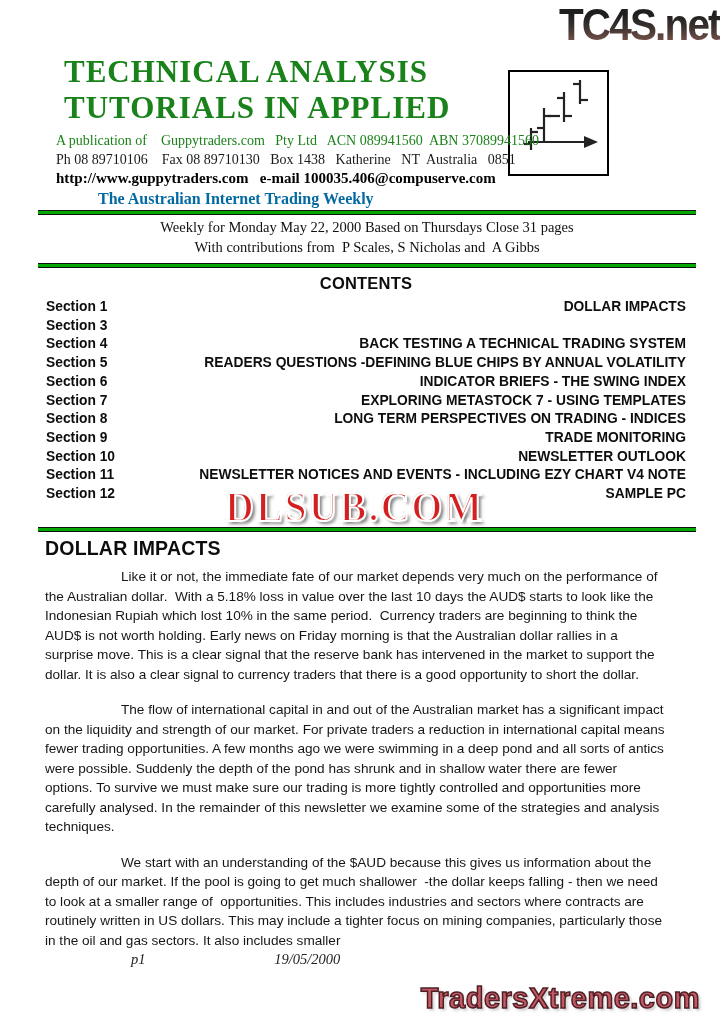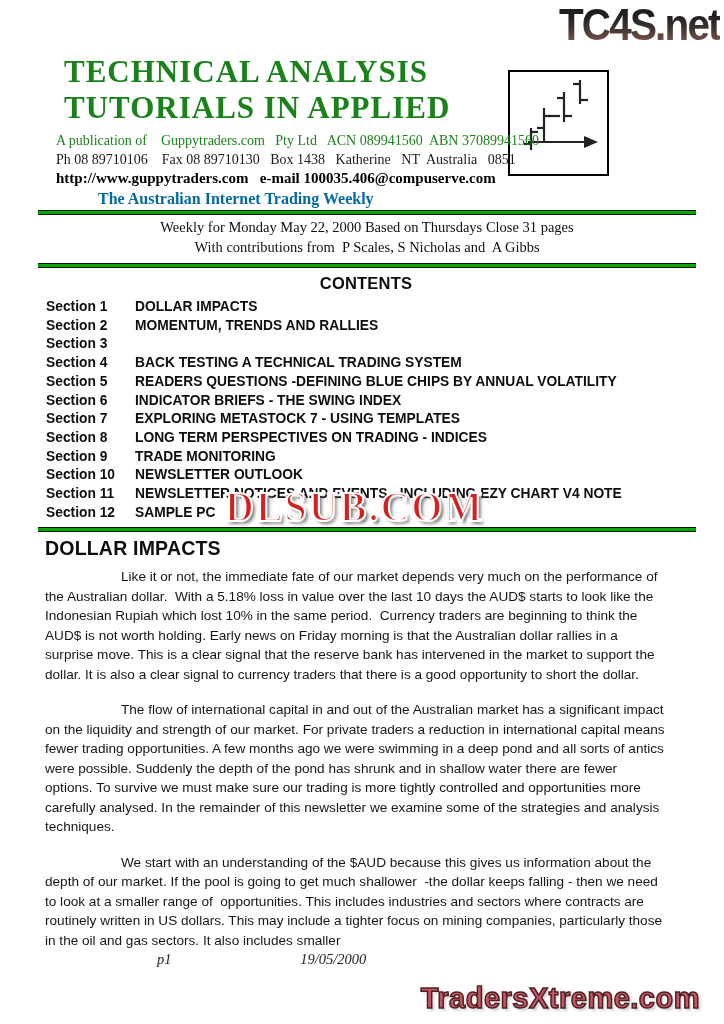--- a/index.html
+++ b/index.html
@@ -58,35 +58,35 @@
   .rule1 { top:210px; } .rule2 { top:263px; } .rule3 { top:527px; }
 
   .issue {
     position:absolute; left:38px; top:217px; width:658px; text-align:center;
     font-family:"Liberation Serif", serif; font-size:14.5px; line-height:20px; color:#111;
   }
 
   
   .contents { position:absolute; left:46px; top:274px; width:640px; }
   .contents h2 { font-size:16.5px; font-weight:bold; letter-spacing:.2px; margin-bottom:5px; color:#0d0d0d;text-align:center; }
-  .toc-row { display:flex; font-weight:bold; font-size:13.8px; line-height:18.7px; color:#0d0d0d; }
+  .toc-row { display:flex; font-weight:bold; font-size:13.8px; line-height:18.7px; color:#0d0d0d;justify-content:space-between; }
   .toc-row .sec { width:89px; flex:0 0 89px; }
 
   
   .article { position:absolute; left:45px; top:537px; width:621px; }
   .article h2 { font-size:19.5px; font-weight:bold; letter-spacing:.2px; margin-bottom:7px; color:#0d0d0d; }
   .article p {
     font-size:13.6px; line-height:19.5px; color:#161616;
     text-indent:76px; margin-bottom:16px;
   }
   .pagefooter {
     position:absolute; left:45px; top:951px; width:621px;
     font-family:"Liberation Serif", serif; font-style:italic; font-size:14.5px; color:#222;
   }
-  .pagefooter .pnum { margin-left:112px; }
+  .pagefooter .pnum { margin-left:86px; }
   .pagefooter .pdate { margin-left:125px; }
 
   
   .dlsub {
     position:absolute; left:225px; top:483px;
     font-family:"Liberation Serif", serif; font-weight:bold;
     font-size:40px; letter-spacing:2px; color:#d42020;
     -webkit-text-stroke:2px #ffffff;
     text-shadow: 3px 3px 3px rgba(90,90,90,.75), -1px -1px 0 rgba(120,120,120,.4);
     transform:scaleY(1.05);
@@ -157,24 +157,20 @@
 
   <div class="rule rule2"></div>
 
   <div class="contents">
     <h2>CONTENTS</h2>
     <div class="toc-row">
         <span class="sec">Section 1</span>
         <span>DOLLAR IMPACTS</span>
       </div>
     <div class="toc-row">
-        <span class="sec">Section 2</span>
-        <span>MOMENTUM, TRENDS AND RALLIES</span>
-      </div>
-    <div class="toc-row">
         <span class="sec">Section 3</span>
       </div>
     <div class="toc-row">
         <span class="sec">Section 4</span>
         <span>BACK TESTING A TECHNICAL TRADING SYSTEM</span>
       </div>
     <div class="toc-row">
         <span class="sec">Section 5</span>
         <span>READERS QUESTIONS -DEFINING BLUE CHIPS BY ANNUAL VOLATILITY</span>
       </div>

